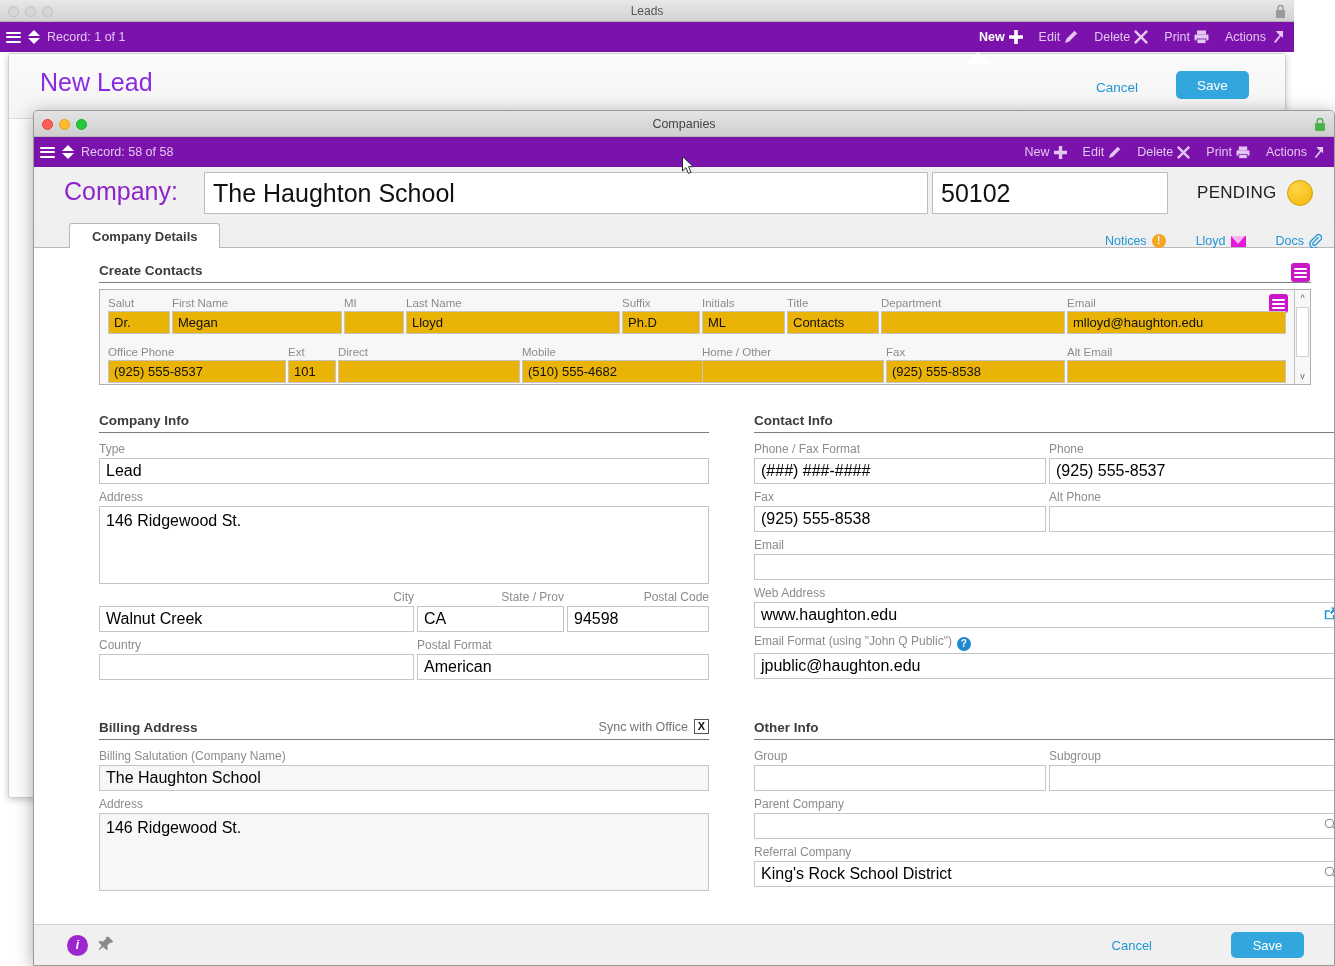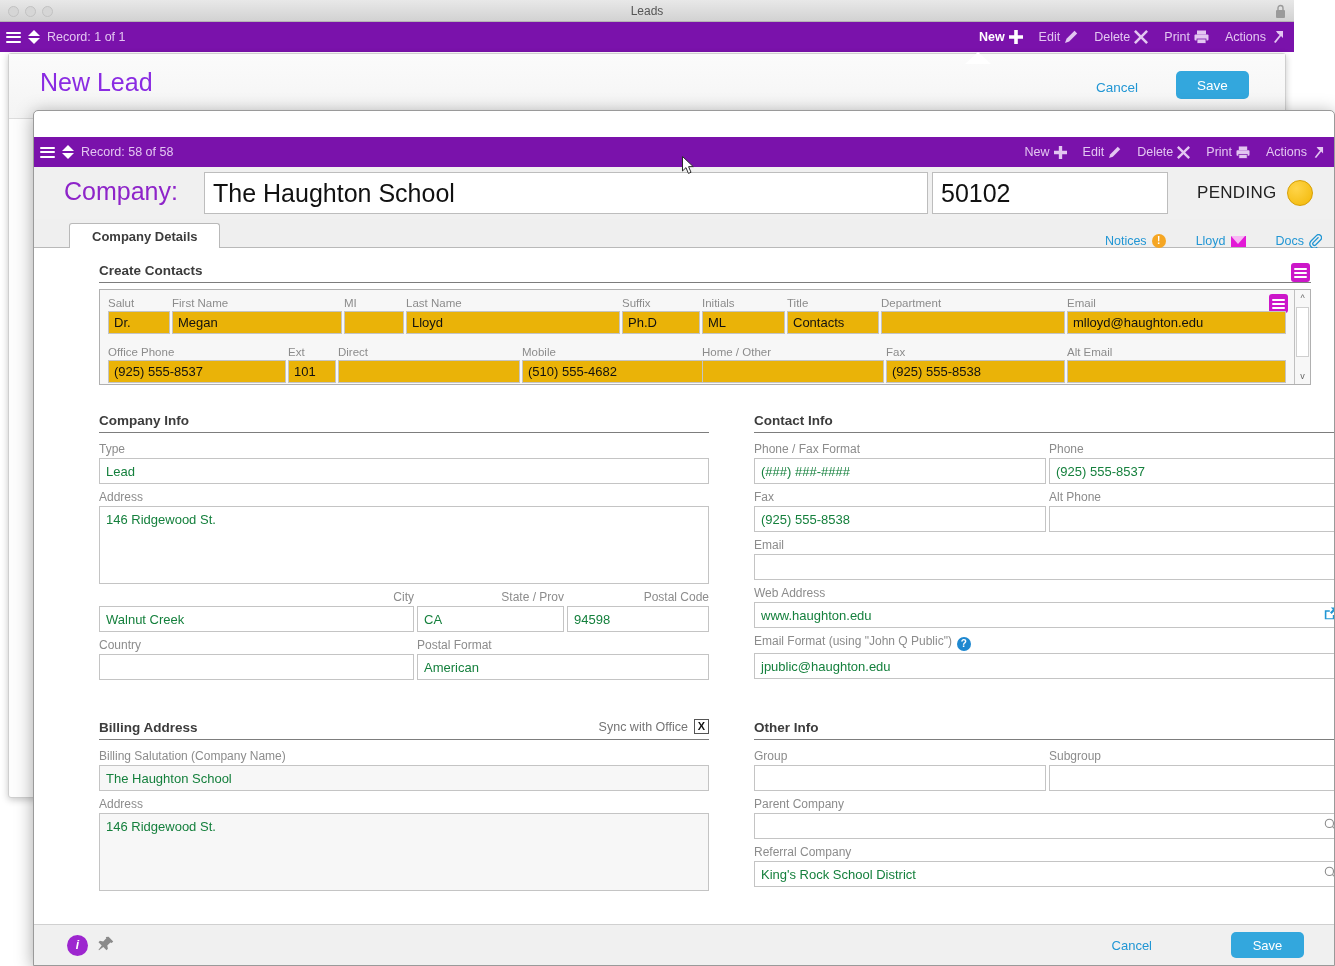--- a/index.html
+++ b/index.html
@@ -176,21 +176,21 @@
     display: flex; align-items: center; gap: 6px;
   }
   .chk-x {
     width: 15px; height: 15px; border: 1px solid #555; background: #fff;
     font-size: 11px; font-weight: bold; color: #111; line-height: 13px; text-align: center;
   }
 
   .fld-label { font-size: 12px; color: #8c8c8c; margin-bottom: 2px; display: block; }
   .fld {
     background: #fff; border: 1px solid #c4c4c4; height: 26px;
-    font-size: 13px; color: #15803d; padding: 8px 6px;
+    font-size: 16px; color: #000000; padding: 8px 6px;
     display: flex; align-items: center; width: 100%;
   }
   .fld.shaded { background: #f7f7f7; }
   .fld.ta { height: 78px; align-items: flex-start; padding-top: 5px; }
   .fld.withicon { position: relative; padding-right: 24px; }
   .fld .trail-icon { position: absolute; right: 6px; top: 50%; transform: translateY(-50%); }
 
   
   #create-contacts { position: absolute; left: 65px; top: 152px; width: 1212px; }
   .cc-box {
@@ -326,20 +326,34 @@
       <div class="new-lead-title">New Lead</div>
       <div class="lead-cancel">Cancel</div>
       <div class="lead-save">Save</div>
     </div>
   </div>
   <div class="new-pointer"></div>
 </div>
 
 <div id="companies-window">
 
+  <div class="mac-titlebar">
+    <div class="traffic">
+      <span class="tl-red"></span>
+      <span class="tl-yellow"></span>
+      <span class="tl-green"></span>
+    </div>
+    <div class="title">Companies</div>
+    <div class="lock-icon" style="top:6px;">
+      <svg width="12" height="15" viewBox="0 0 12 15">
+          <rect x="1" y="6" width="10" height="8" rx="1.5" fill="#4bb34b"></rect>
+          <path d="M3.2 6V4.2a2.8 2.8 0 0 1 5.6 0V6" stroke="#4bb34b" stroke-width="1.5" fill="none"></path>
+        </svg>
+    </div>
+  </div>
 
   <div class="purple-bar">
     <div class="pb-left">
       <span class="hamburger">
           <i></i>
           <i></i>
           <i></i>
         </span>
       <span class="updown">
           <span class="tri-up"></span>

